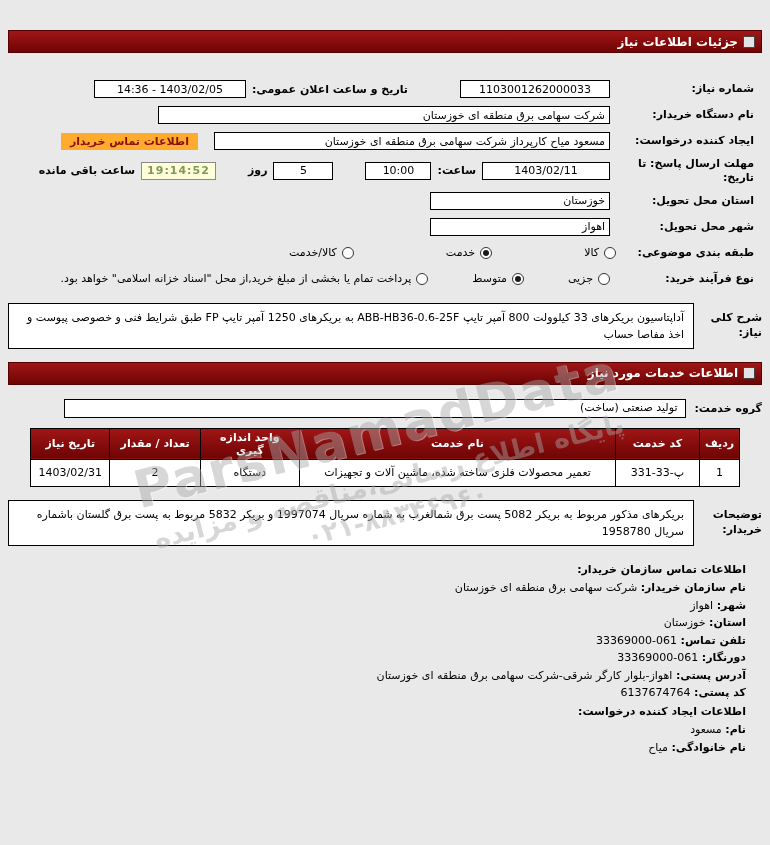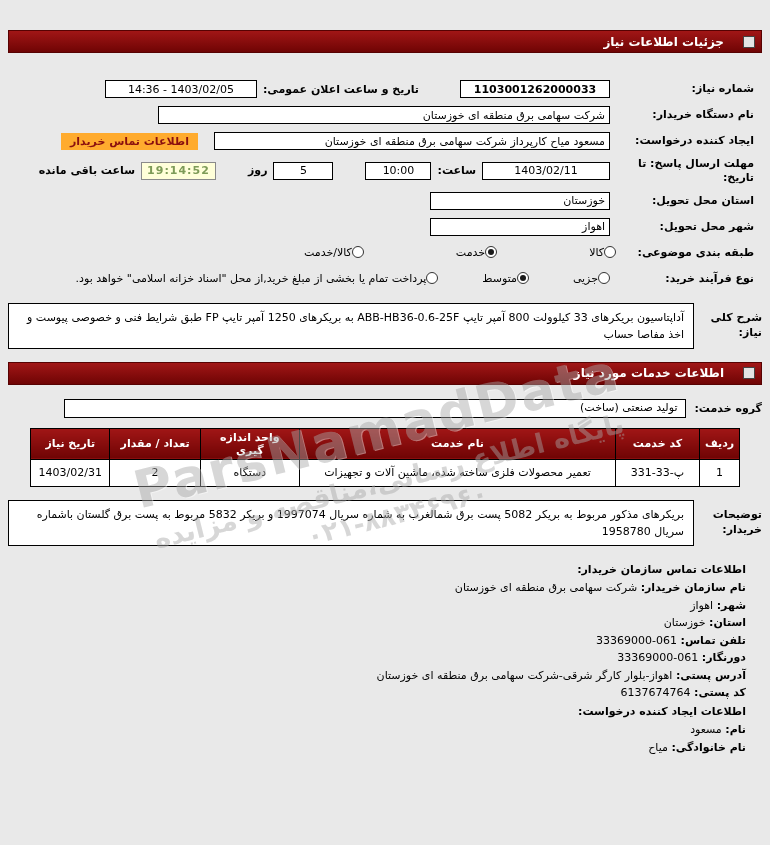--- a/index.html
+++ b/index.html
@@ -11,61 +11,61 @@
     font-size:11px; color:#000;
     direction:rtl;
     position:relative;
     overflow:hidden;
   }
   .bar {
     margin:0 8px; height:23px;
     background:linear-gradient(to bottom,#a11616,#6f0404);
     border:1px solid #570202;
     color:#fff; font-weight:bold; font-size:12px;
-    display:flex; align-items:center; gap:19px; padding:0 6px;
+    display:flex; align-items:center; gap:5px; padding:0 6px;
   }
   .bar-icon { width:12px; height:12px; background:#e3e3e3; border:1px solid #444; flex-shrink:0; }
   .titlebar { margin-top:30px; }
   .form-area { margin-top:26px; }
   .row { display:flex; align-items:center; margin:6px 16px; gap:6px; min-height:20px; }
   .lbl { font-weight:bold; white-space:nowrap; }
   .lbl-col { width:138px; min-width:138px; font-weight:bold; line-height:1.25; }
   .inp {
     height:18px; border:1px solid #000; background:#fff;
     font-family:"DejaVu Sans","Liberation Sans",sans-serif; font-size:11px;
     padding:0 4px; color:#000;
   }
-  .w-need { width:150px; text-align:center; direction:ltr;font-weight:bold; }
+  .w-need { width:150px; text-align:center; direction:ltr; }
   .w-ann { width:152px; text-align:center; }
   .w-wide { width:452px; }
   .w-creator { width:396px; }
   .w-date { width:128px; text-align:center; }
   .w-time { width:66px; text-align:center; direction:ltr; }
   .w-days { width:60px; text-align:center; direction:ltr; }
   .w-prov { width:180px; }
-  .push { margin-right:35px; }
+  .push { margin-right:46px; }
   .push-sm { margin-right:26px; }
   .contact-btn {
     background:#ffab2e; color:#8a0f0f; font-weight:bold;
     padding:2px 9px; margin-right:10px; cursor:pointer; white-space:nowrap;
   }
   .timer {
     width:75px; height:18px; border:1px solid #8a8a8a; background:#ffffd9;
     color:#7d9b57; font-weight:bold; text-align:center; direction:ltr;
     line-height:16px; letter-spacing:1px;
   }
   .radio {
     width:12px; height:12px; border:1px solid #333; border-radius:50%;
     background:#fff; display:inline-block; position:relative; flex-shrink:0;
   }
   .radio.checked::after {
     content:""; position:absolute; left:2px; top:2px; width:6px; height:6px;
     border-radius:50%; background:#1a1a1a;
   }
-  .opt { display:flex; }
+  .opt { display:flex; align-items:center; gap:5px; }
   .radio-row-class { gap:0; }
   .radio-row-class .opt { margin-left:92px; }
   .radio-row-proc .opt { margin-left:38px; }
   .desc-row { display:flex; align-items:center; margin:14px 8px 0; gap:6px; }
   .desc-label { width:62px; min-width:62px; font-weight:bold; line-height:1.3; }
   .desc-box {
     flex:1; border:1px solid #000; background:#fff;
     min-height:42px; padding:5px 9px; line-height:1.55;
   }
   .services-bar { margin-top:13px; }

